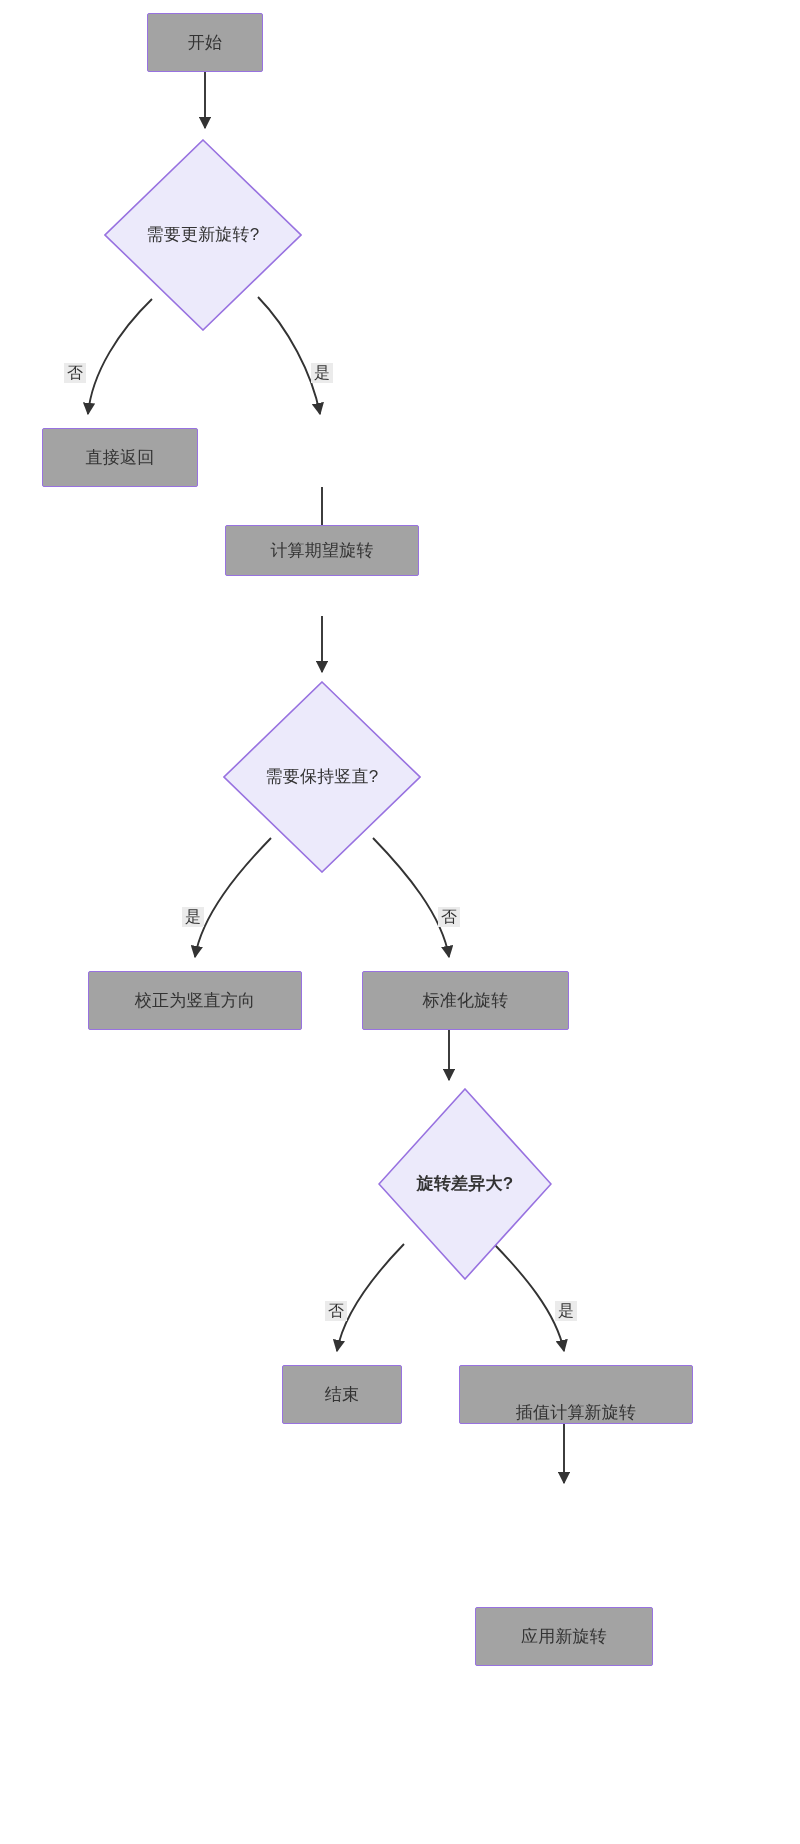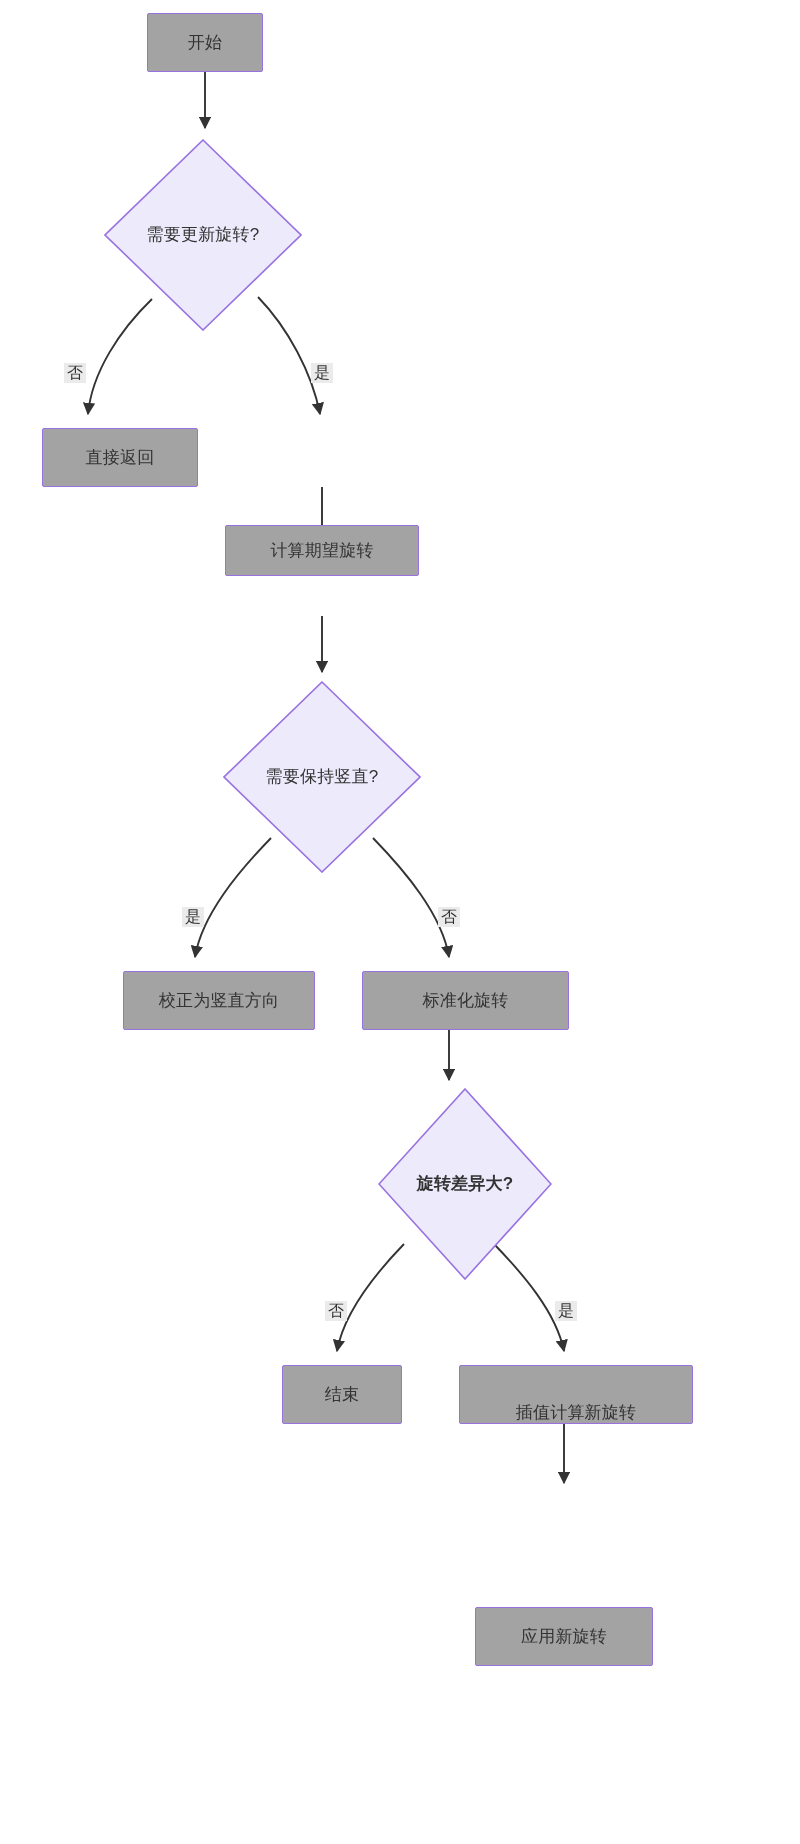--- a/index.html
+++ b/index.html
@@ -110,21 +110,21 @@
     <span>计算期望旋转</span>
   </div>
 
   <div class="node diamond" style="left:223px;top:681px;width:198px;height:192px;">
     <svg class="dia-shape" viewBox="0 0 198 192" preserveAspectRatio="none">
       <polygon points="99,1 197,96 99,191 1,96" fill="#ECEAFB" stroke="#9872e0" stroke-width="1.6"></polygon>
     </svg>
     <span class="dia-label">需要保持竖直?</span>
   </div>
 
-  <div class="node rect" style="left:88px;top:971px;width:192px;height:59px;margin-left:35px;">
+  <div class="node rect" style="left:88px;top:971px;width:214px;height:59px;">
     <span>校正为竖直方向</span>
   </div>
 
   <div class="node rect" style="left:362px;top:971px;width:207px;height:59px;">
     <span>标准化旋转</span>
   </div>
 
   <div class="node diamond" style="left:378px;top:1088px;width:174px;height:192px;font-weight:bold;">
     <svg class="dia-shape" viewBox="0 0 174 192" preserveAspectRatio="none">
       <polygon points="87,1 173,96 87,191 1,96" fill="#ECEAFB" stroke="#9872e0" stroke-width="1.6"></polygon>

